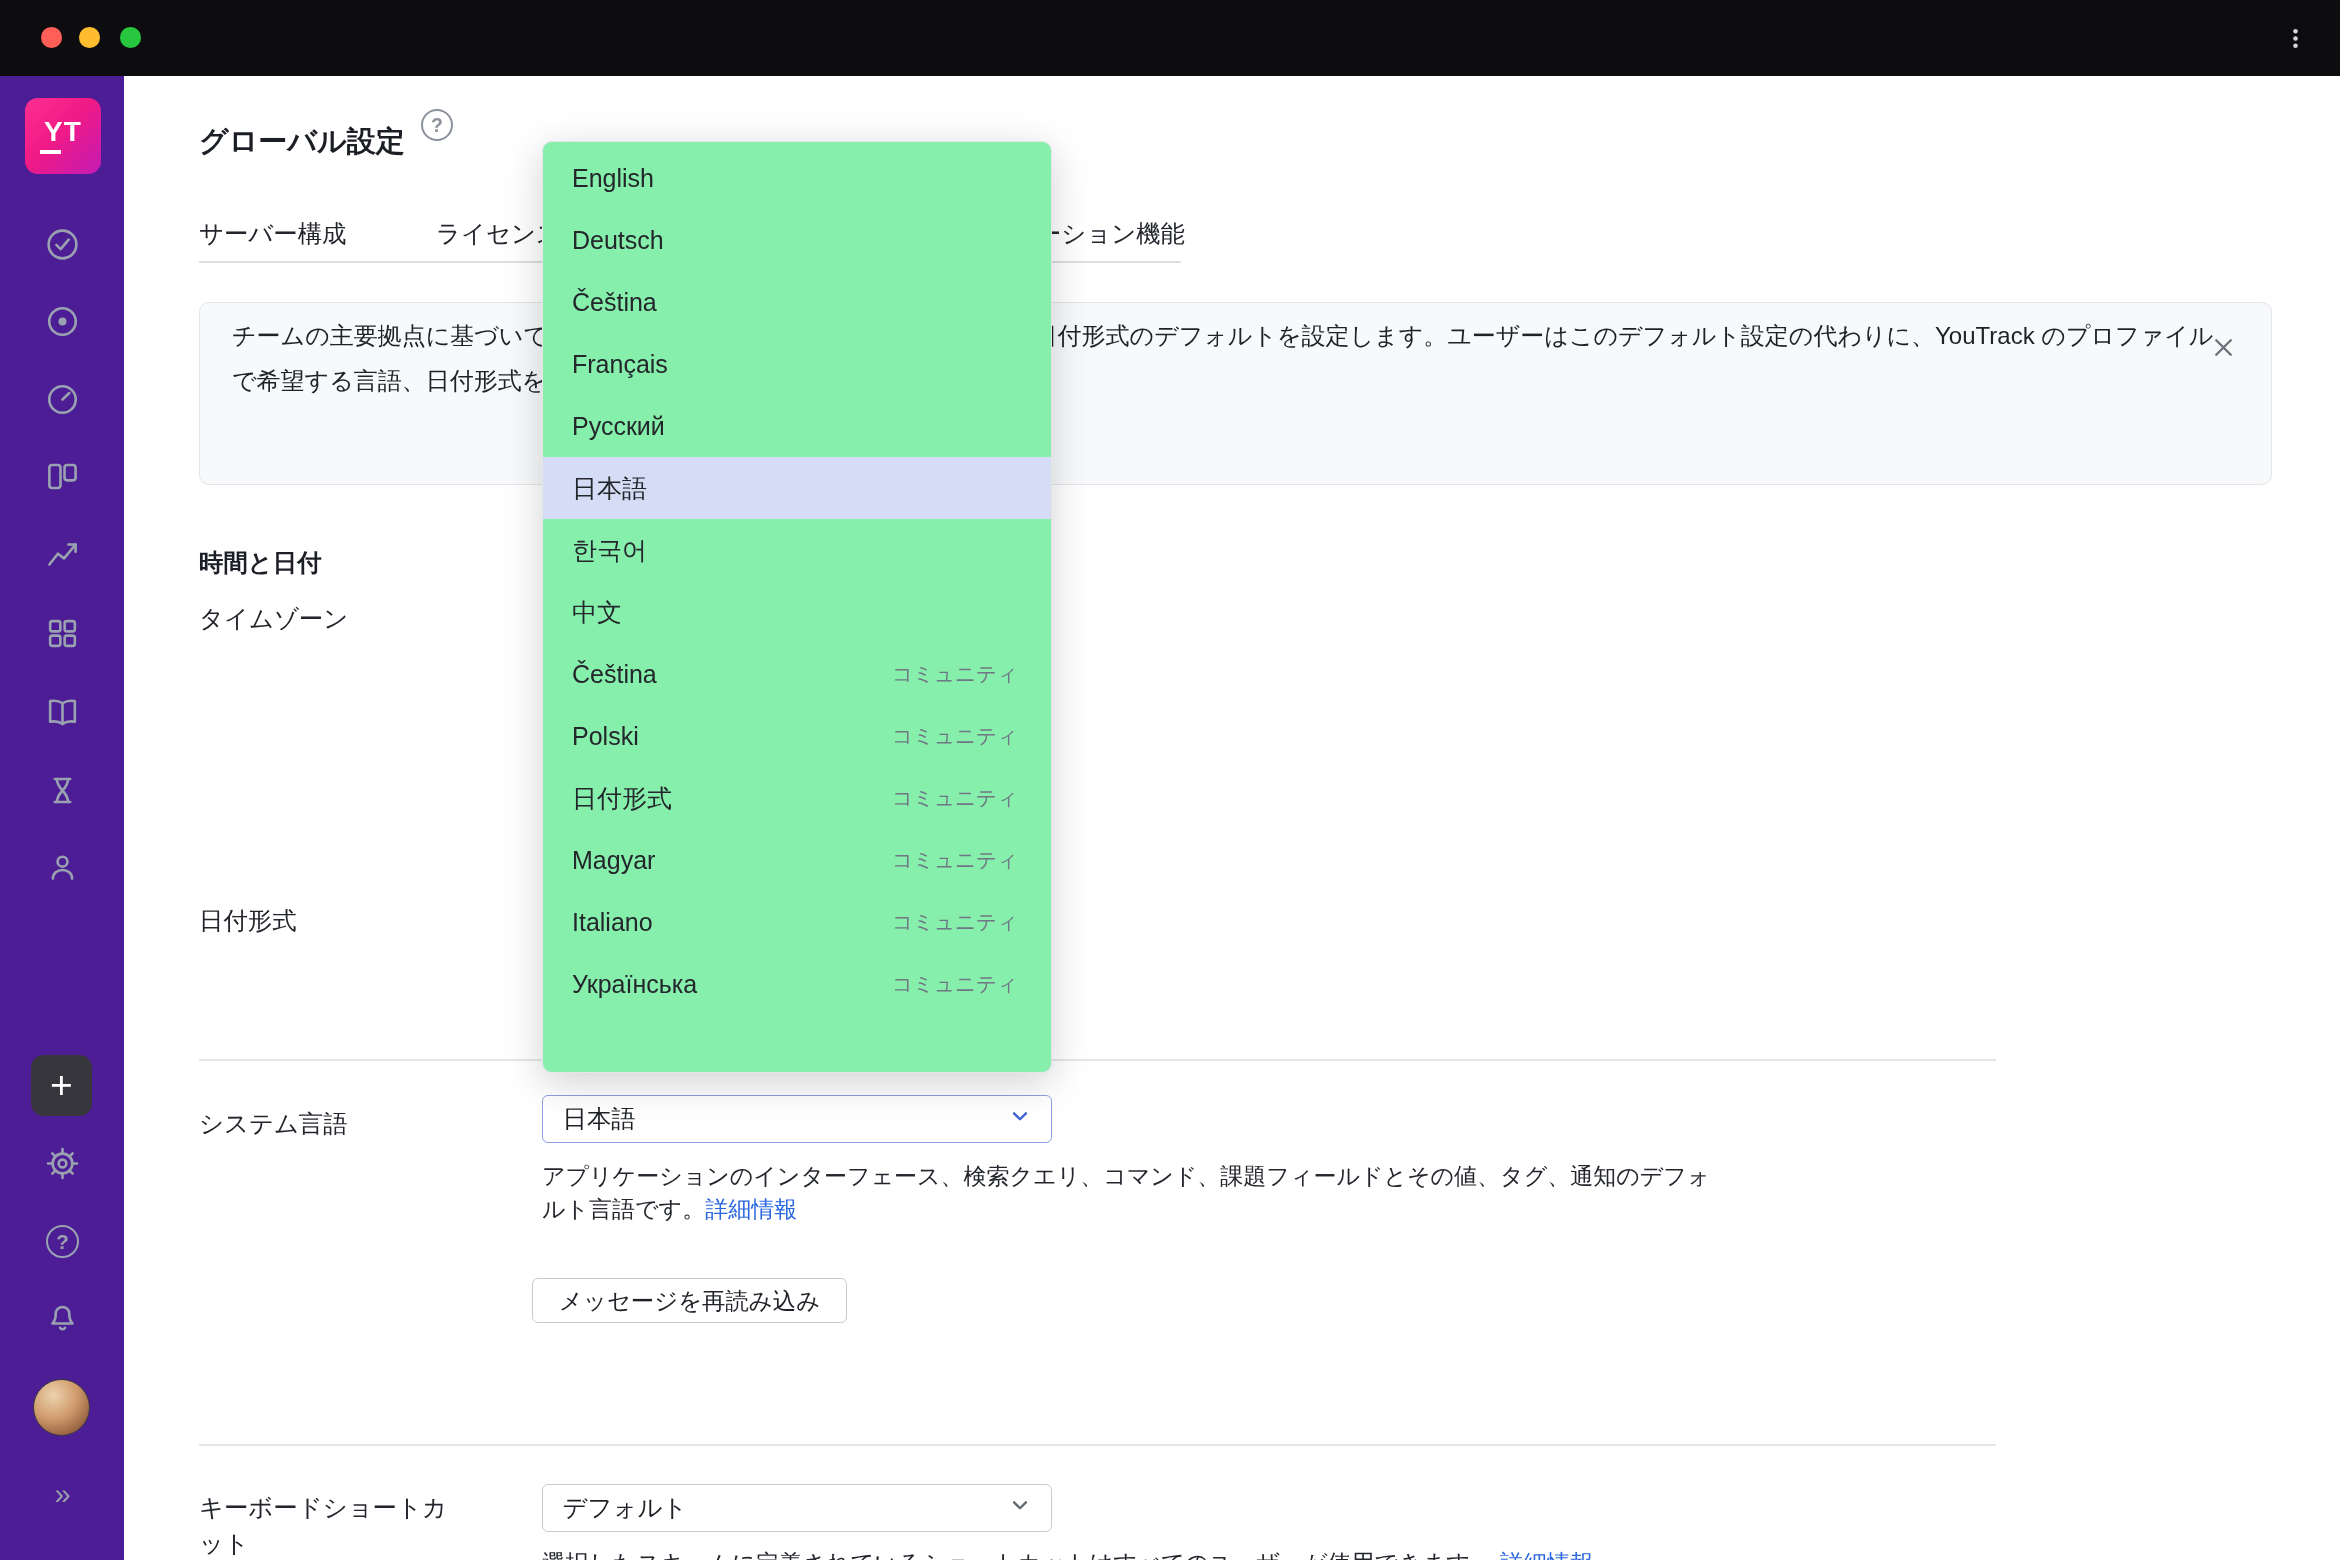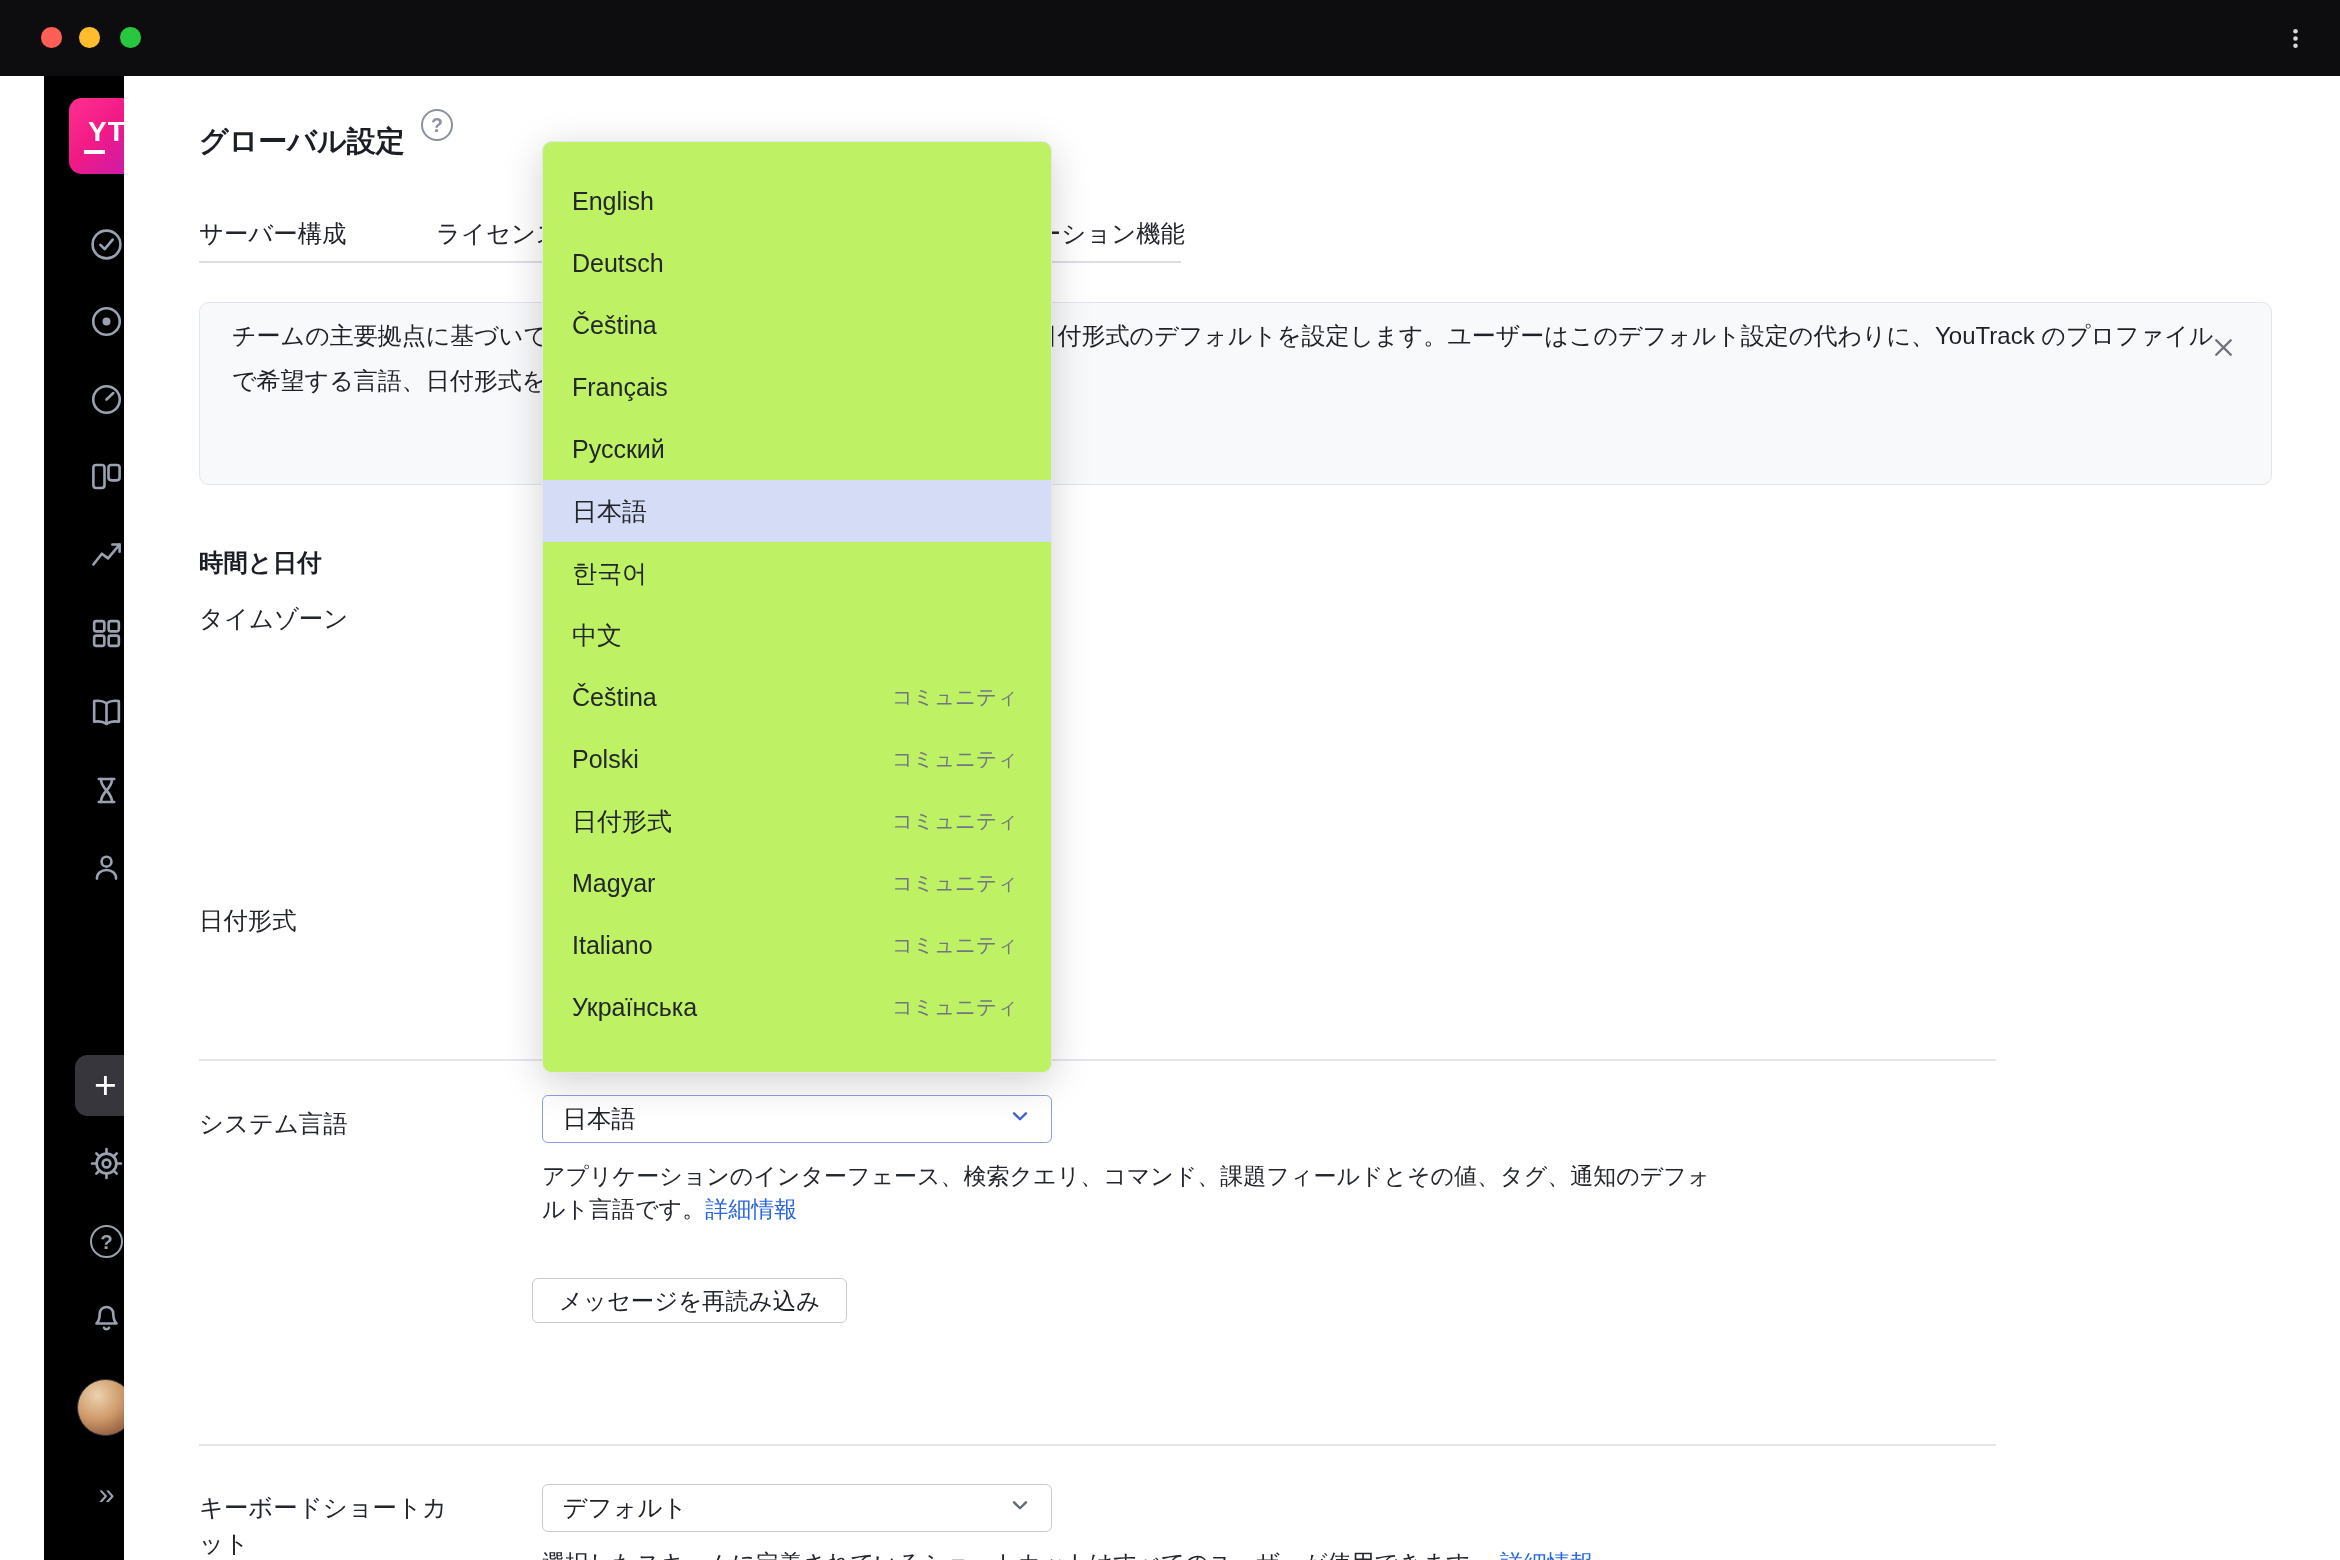--- a/index.html
+++ b/index.html
@@ -11,21 +11,21 @@
 
   
   .topbar { position:absolute; left:0; top:0; width:2341px; height:76px; background:#0d0d0f; }
   .traffic { position:absolute; top:27px; width:20.5px; height:20.5px; border-radius:50%; }
   .t-red { left:41px; background:#ff5f57; }
   .t-yellow { left:79px; background:#febc2e; }
   .t-green { left:120px; background:#29c73f; }
   .menu-dots { position:absolute; right:29px; top:21.5px; width:33px; height:33px; display:flex; align-items:center; justify-content:center; cursor:pointer; }
 
   
-  .sidebar { position:absolute; left:0; top:76px; width:124px; height:1484px; background:#000000;margin-left:44px; }
+  .sidebar { position:absolute; left:0; top:76px; width:124px; height:1484px; background:#4c1d95; }
   .logo {
     position:absolute; left:25px; top:21.5px; width:76px; height:76px; border-radius:12.7px;
     background:linear-gradient(135deg,#ff2f90 0%, #f11a86 45%, #c21bb5 100%);
     display:flex; flex-direction:column; align-items:center; justify-content:center; cursor:pointer;
   }
   .logo-txt { color:#fff; font-weight:bold; font-size:28px; letter-spacing:1px; line-height:29px; }
   .logo-bar { width:21.5px; height:4.9px; background:#fff; margin-top:3.9px; margin-right:25px; }
   .side-ic { position:absolute; left:43px; width:39px; height:39px; display:flex; align-items:center; justify-content:center; cursor:pointer; }
   .side-ic svg { stroke:#9aa1b0; fill:none; stroke-width:1.7; stroke-linecap:round; stroke-linejoin:round; }
   .plus-btn {
@@ -82,23 +82,23 @@
   .helper { position:absolute; left:418px; margin:0; font-size:23px; line-height:33px; color:#23262c; }
   .link { color:#2a66dd; text-decoration:none; cursor:pointer; }
   .btn-secondary {
     position:absolute; left:408px; height:45px; padding:0 26px; background:#fff;
     border:1.5px solid #c6cad2; border-radius:5.9px; font-size:23.4px; color:#1e2126;
     font-family:"Liberation Sans", sans-serif; cursor:pointer;
   }
 
   
   .dropdown {
-    position:absolute; left:542px; top:141px; width:510px; height:932px; background:#bef264;
+    position:absolute; left:542px; top:141px; width:510px; height:932px; background:#86efac;
     border:1px solid #e4e6ea; border-radius:9.8px; box-shadow:0 9.8px 39px rgba(0,0,0,0.18);
-    padding-top:28px; overflow:hidden; z-index:50;
+    padding-top:5px; overflow:hidden; z-index:50;
   }
   .dd-item {
     height:62px; display:flex; align-items:center; justify-content:space-between;
     padding:0 33px 0 29px; cursor:pointer; font-size:25px; color:#23262b;
   }
   .dd-item.selected { background:#d5ddf6; }
   .dd-tag { font-size:20.5px; color:#707684; }
 </style>
 </head>
 <body>

